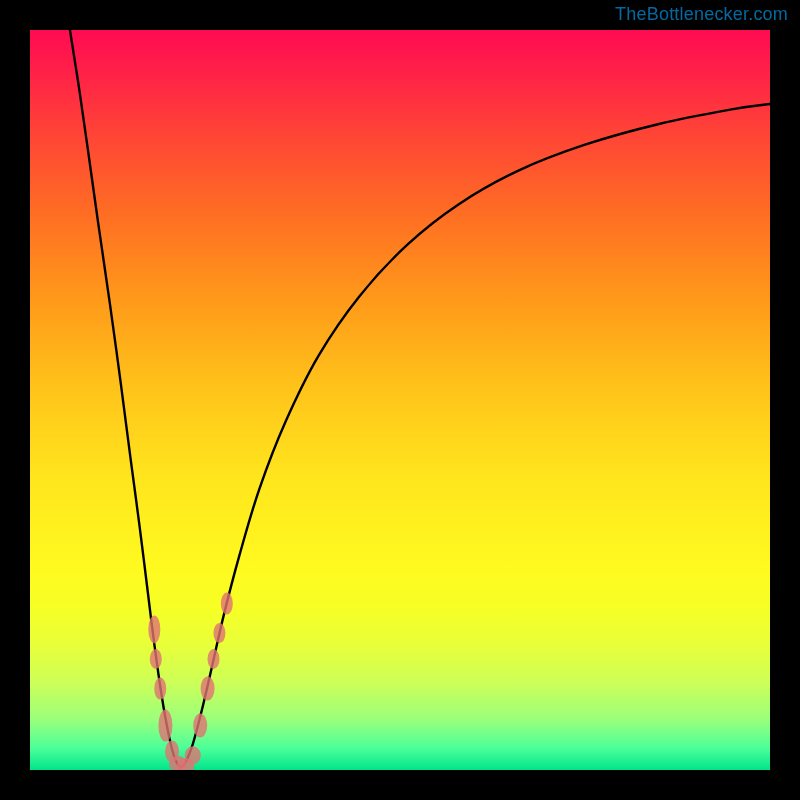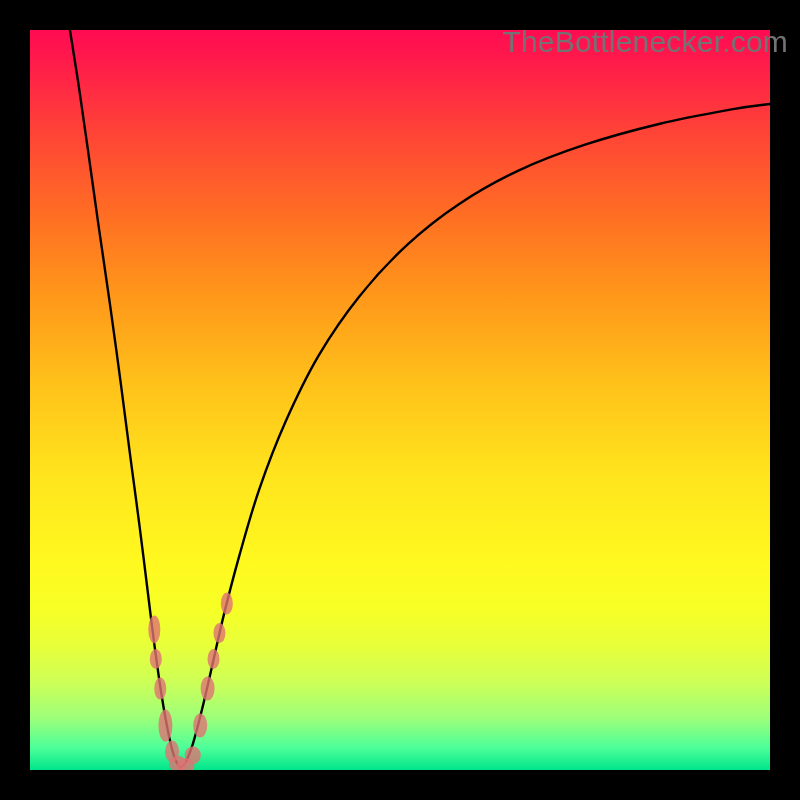--- a/index.html
+++ b/index.html
@@ -43,26 +43,25 @@
       #ceff56 88%,
       #9dff7a 93%,
       #4dff99 97%,
       #00e58b 100%
     );
   }
   .watermark {
     position: absolute;
     top: 4px;
     right: 12px;
-    color: #737373;
-    font-size: 30px;
+    color: #0369a1;
+    font-size: 18px;
     letter-spacing: 0.2px;
     font-weight: 500;
     user-select: none;
-    margin-top: 21px;
   }
   svg.curves {
     position: absolute;
     left: 0; top: 0;
     width: 740px;
     height: 740px;
   }
   .marker {
     fill: #e07373;
     fill-opacity: 0.80;

